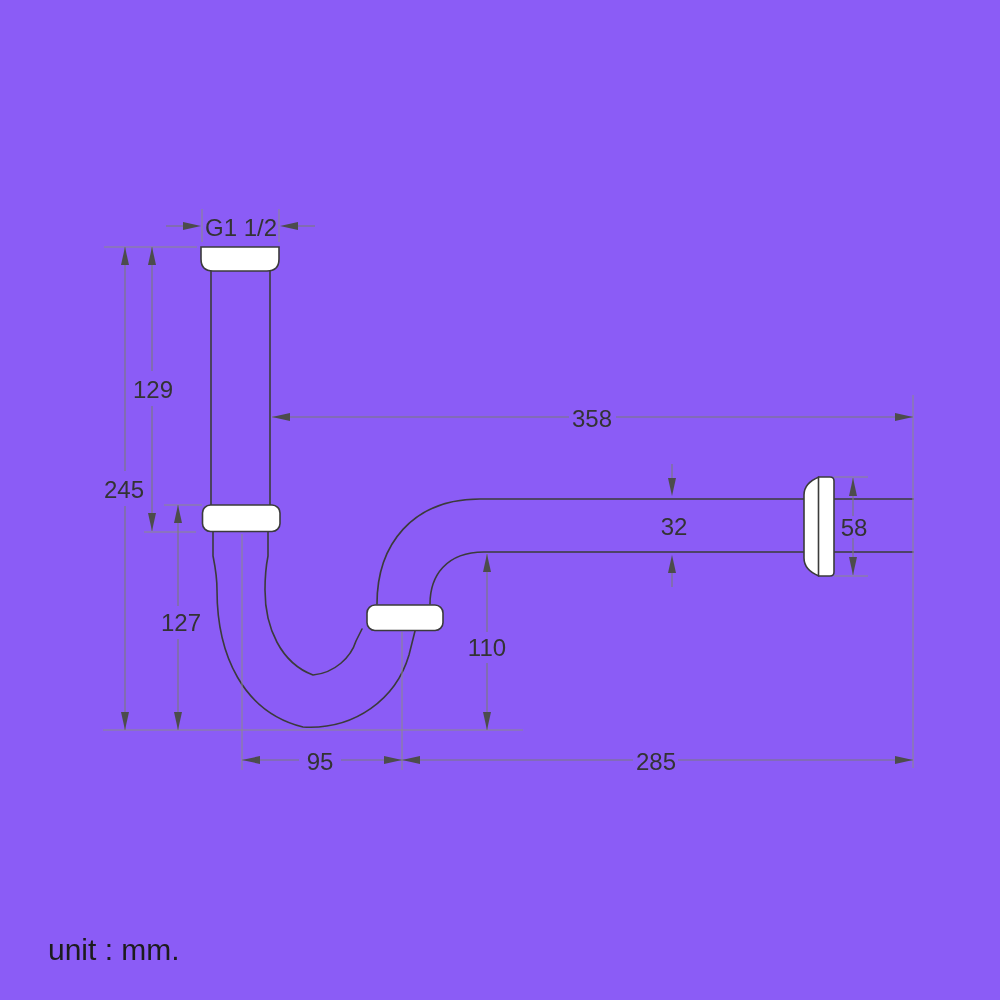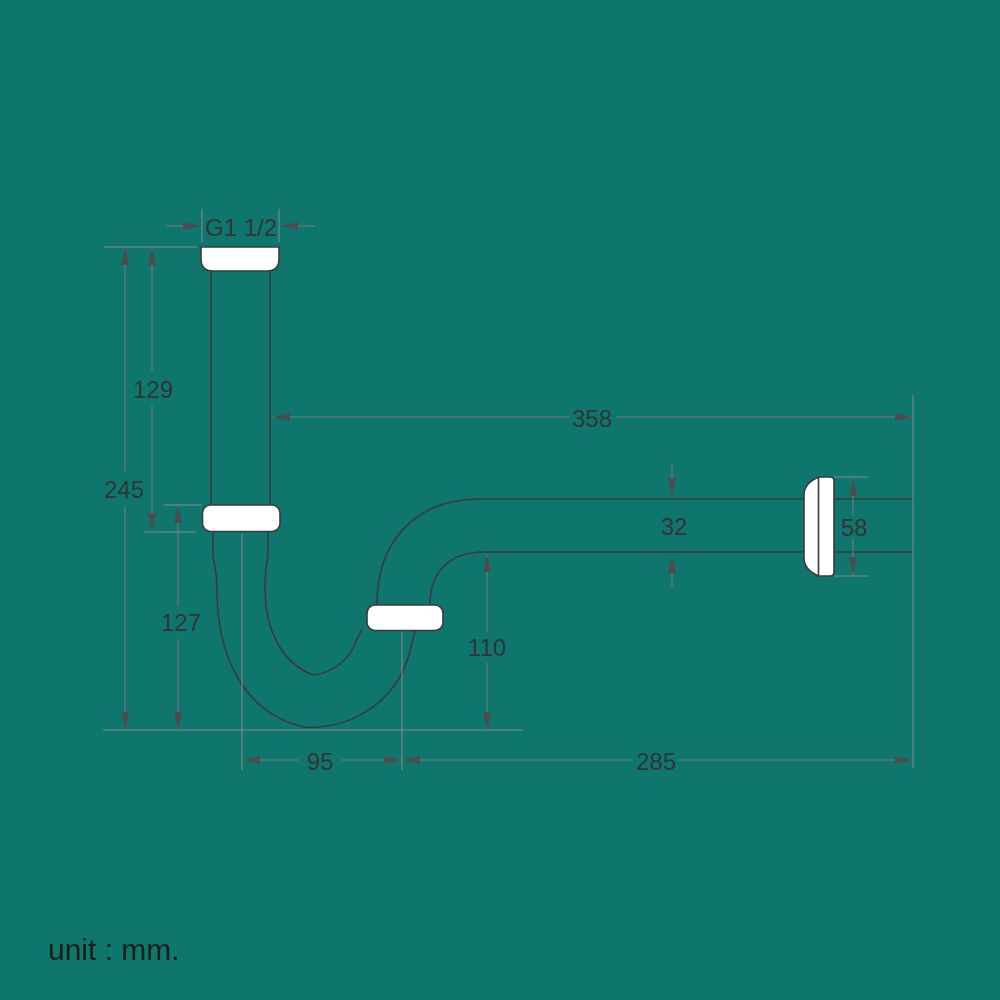--- a/index.html
+++ b/index.html
@@ -1,16 +1,16 @@
 <!DOCTYPE html>
 <html><head>
 <meta charset="utf-8">
 <style>
   html,body{margin:0;padding:0;background:#ffffff;}
-  .stage{position:relative;width:1000px;height:1000px;background:#0f766e;overflow:hidden;}
+  .stage{position:relative;width:1000px;height:1000px;background:#8b5cf6;overflow:hidden;}
   svg{position:absolute;left:0;top:0;}
   .part{stroke:#3b3b3b;stroke-width:1.6;fill:none;stroke-linecap:round;}
   .partfill{stroke:#3b3b3b;stroke-width:1.6;fill:#ffffff;}
   .dimline{stroke:#7a7a7a;stroke-width:1.1;fill:none;}
   .refline{stroke:#8a8a8a;stroke-width:1;fill:none;}
   .arrow{fill:#4c4c4c;stroke:none;}
   .dtext{font-family:"Liberation Sans", sans-serif;font-size:24px;fill:#333333;}
   .unittext{font-family:"Liberation Sans", sans-serif;font-size:30px;fill:#1c1c1c;}
 </style>
 </head>

